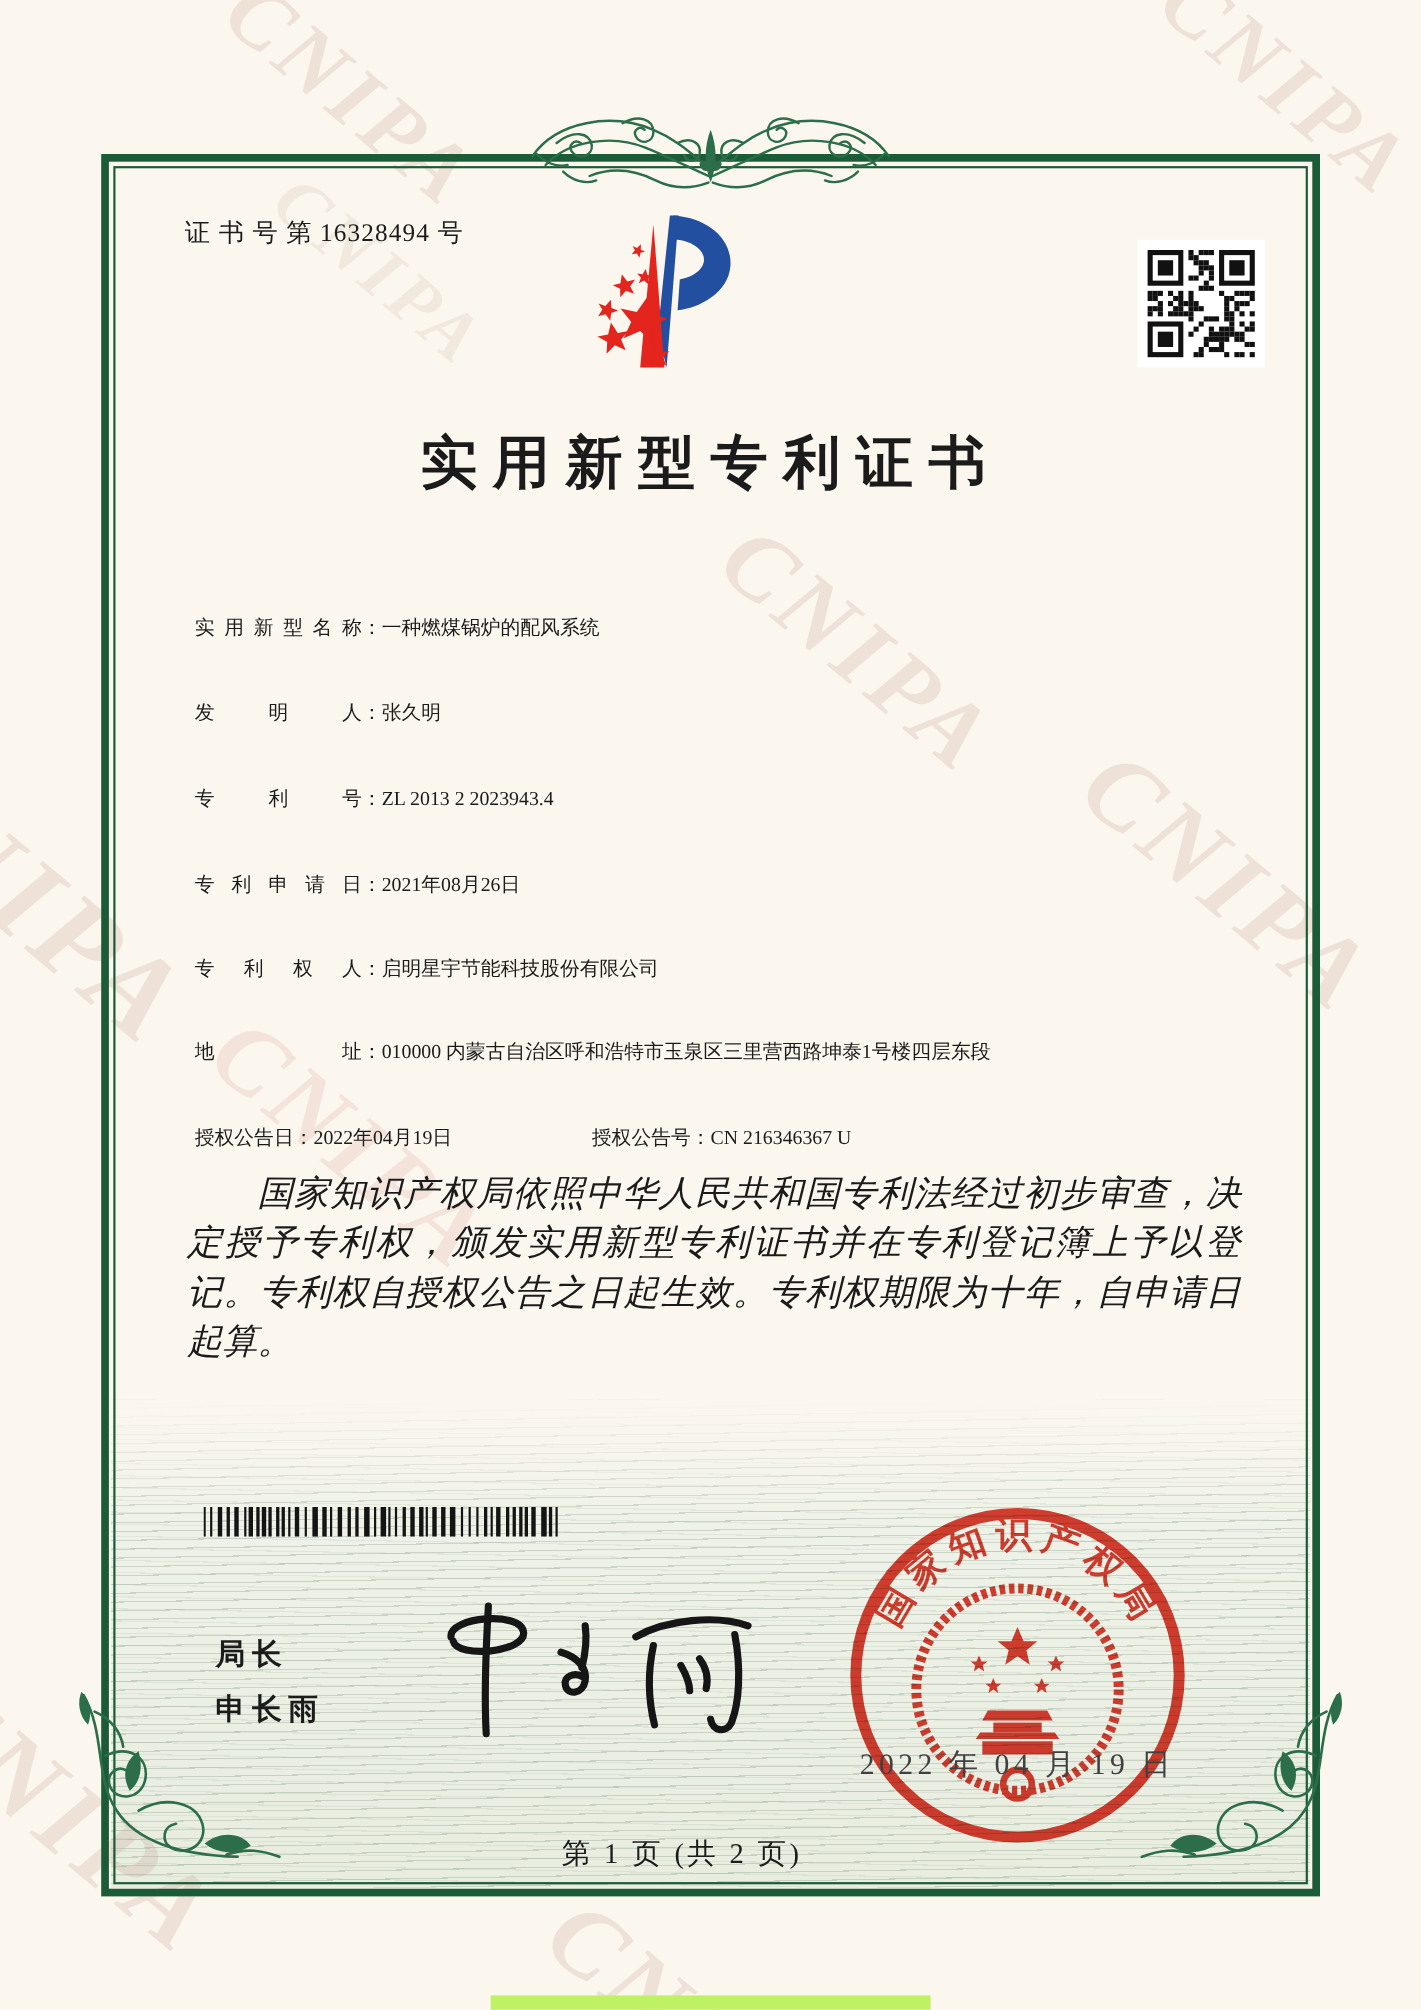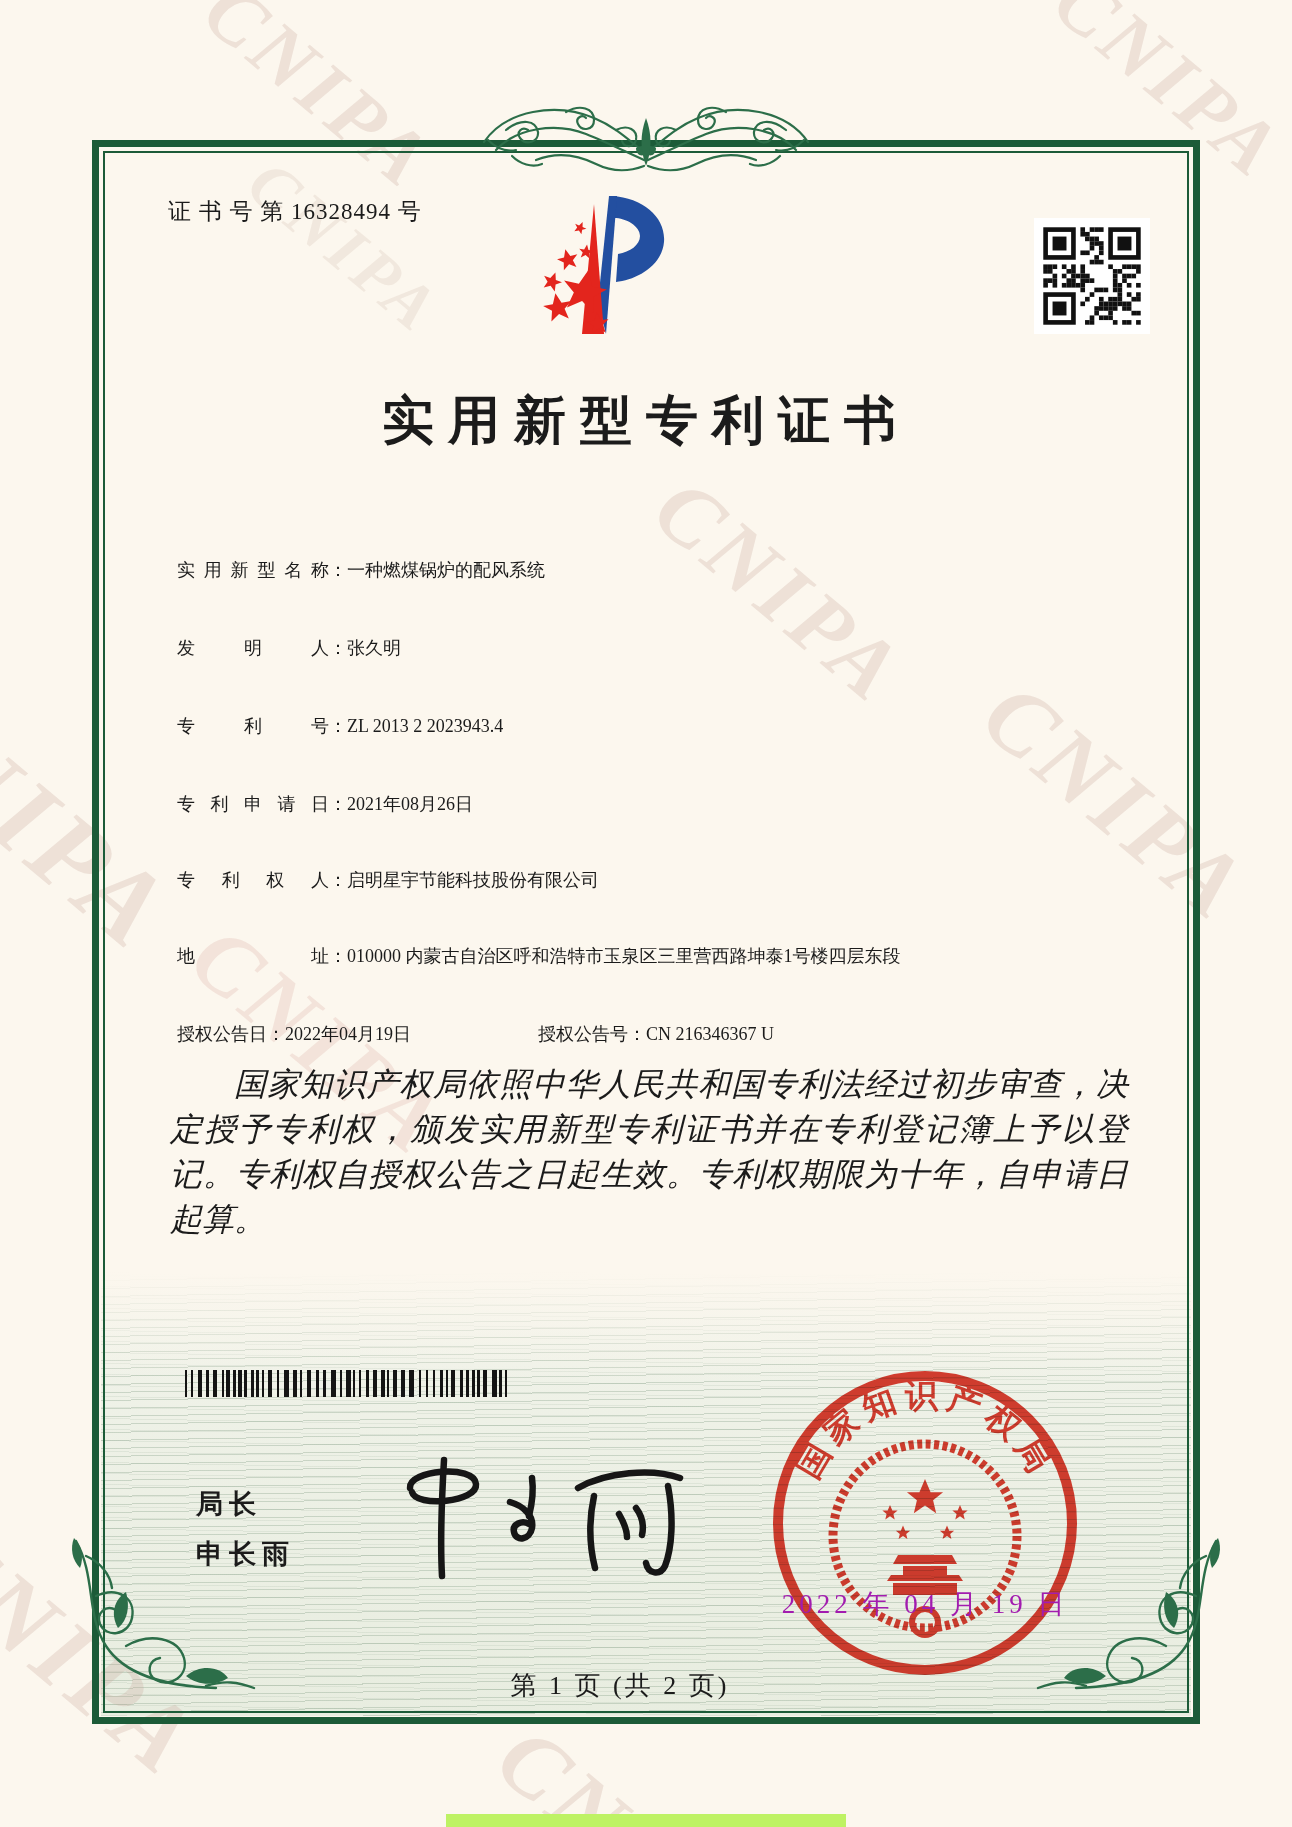--- a/index.html
+++ b/index.html
@@ -55,21 +55,21 @@
   .footnote{
     position:absolute;left:446px;top:1814px;width:400px;height:52px;z-index:2;
     background:#bef264;text-align:center;font-size:24px;letter-spacing:4px;line-height:52px;
   }
   .director{position:absolute;left:196px;z-index:2;
     font-family:"Liberation Sans","DejaVu Sans",sans-serif;font-weight:bold;font-size:27px;letter-spacing:6px;}
   
   .seal{position:absolute;left:768px;top:1366px;width:314px;height:314px;z-index:3;
     mix-blend-mode:multiply;opacity:.95;}
   .sealdate{position:absolute;left:768px;top:1586px;width:314px;z-index:4;
-    text-align:center;font-size:27px;letter-spacing:4px;color:#a21caf;}
+    text-align:center;font-size:27px;letter-spacing:4px;color:#404040;}
   .qr{position:absolute;left:1034px;top:218px;width:116px;height:116px;background:#ffffff;padding:0;z-index:2;}
   .barcode{position:absolute;left:185px;top:1370px;width:332px;height:27px;z-index:2;}
   .sig{position:absolute;left:382px;top:1444px;width:340px;height:150px;z-index:2;}
   .logo{position:absolute;left:524px;top:184px;width:142px;height:152px;z-index:2;}
   .orn{z-index:2;}
 </style>
 </head>
 <body>
 
 <div class="waves"></div>

